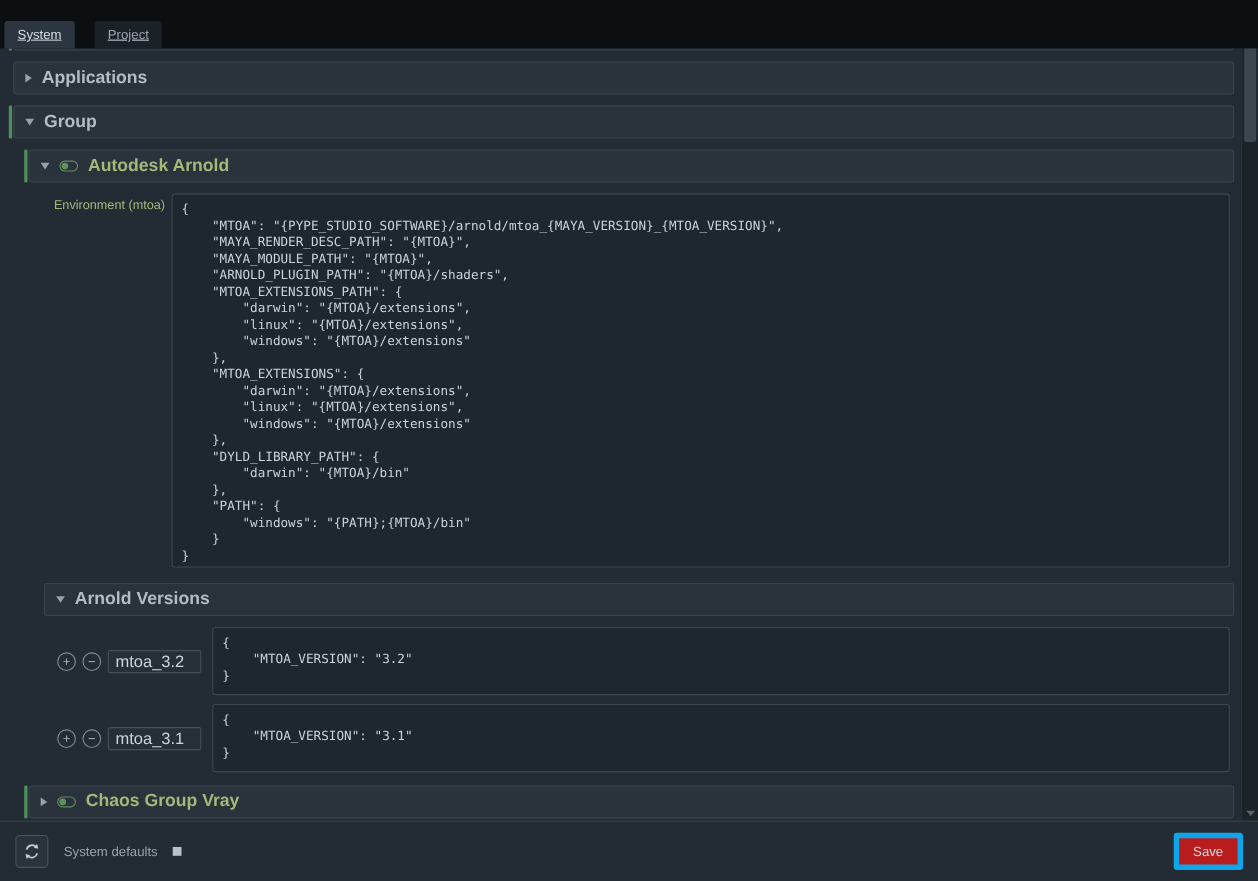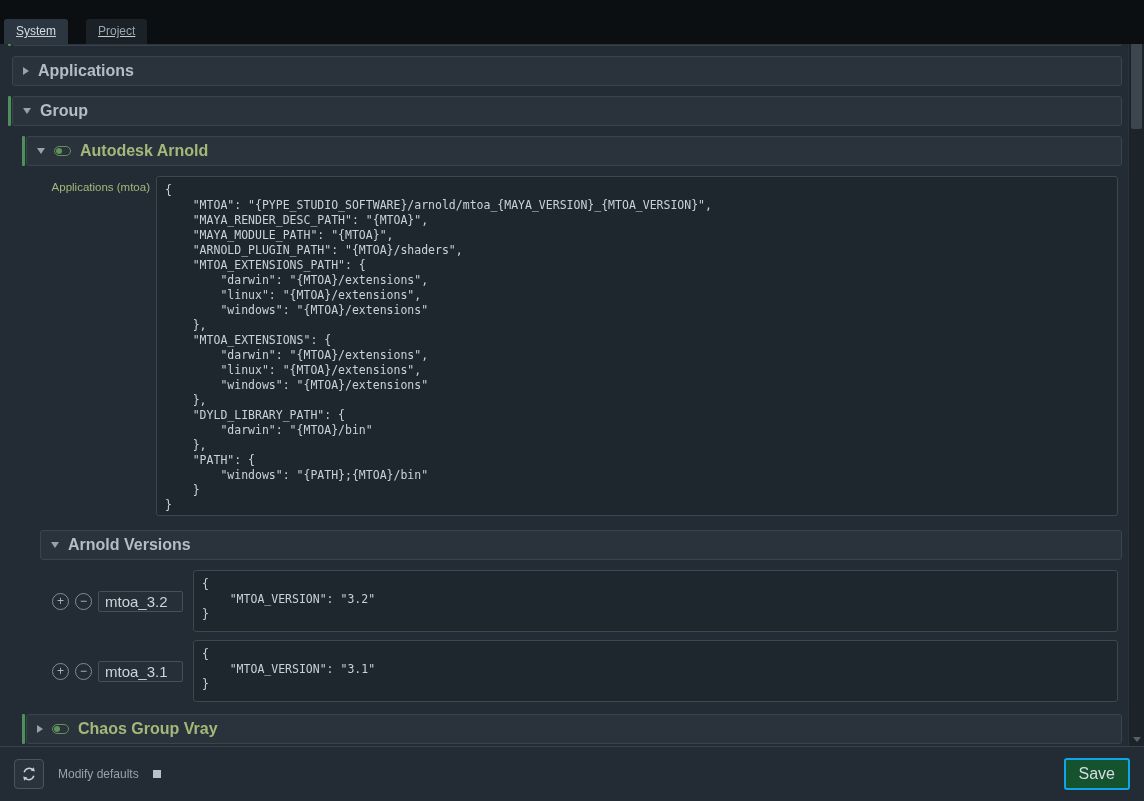--- a/index.html
+++ b/index.html
@@ -98,22 +98,22 @@
   }
   .refresh-btn{
     width:30px;height:30px;border:1px solid #4a545e;border-radius:4px;
     background:#2a333c;display:flex;align-items:center;justify-content:center;
     padding:0;
   }
   .modify-label{font-size:12px;color:#98a2ab;}
   .modify-box{width:8px;height:8px;background:#b9c1c8;display:inline-block;}
   .spacer{flex:1;}
   .save-btn{
-    padding:5px 13px;background:#14532d;border:2px solid #0ea5e9;
-    border-radius:3px;color:#d6dde2;font-size:16px;
+    padding:5px 13px;background:#b91c1c;border:5px solid #0ea5e9;
+    border-radius:3px;color:#d6dde2;font-size:12px;
     font-family:"Liberation Sans", sans-serif;
   }
   
   .scrollbar{
     position:absolute;top:28px;right:0;width:15px;bottom:55px;
     background:#1d2429;border-left:1px solid #2a333b;z-index:4;
   }
   .scroll-thumb{
     position:absolute;top:1px;left:2px;width:11px;height:100px;
     background:#3c464f;border-radius:2px;
@@ -160,21 +160,21 @@
   <div class="sec indent1">
     <span class="bar"></span>
     <div class="hdr">
       <span class="arrow down"></span>
       <span class="toggle"></span>
       <span class="lbl green">Autodesk Arnold</span>
     </div>
   </div>
 
   <div class="env-row">
-    <div class="env-label">Applications (mtoa)</div>
+    <div class="env-label">Environment (mtoa)</div>
     <textarea class="code env-editor" spellcheck="false" style="">{
     "MTOA": "{PYPE_STUDIO_SOFTWARE}/arnold/mtoa_{MAYA_VERSION}_{MTOA_VERSION}",
     "MAYA_RENDER_DESC_PATH": "{MTOA}",
     "MAYA_MODULE_PATH": "{MTOA}",
     "ARNOLD_PLUGIN_PATH": "{MTOA}/shaders",
     "MTOA_EXTENSIONS_PATH": {
         "darwin": "{MTOA}/extensions",
         "linux": "{MTOA}/extensions",
         "windows": "{MTOA}/extensions"
     },
@@ -232,21 +232,21 @@
   <button class="refresh-btn">
     <span style="display:flex;">
       <svg width="16" height="16" viewBox="0 0 16 16">
         <path d="M3.2 6.2 A5.2 5.2 0 0 1 12.2 4.2" fill="none" stroke="#c6ced5" stroke-width="1.5"></path>
         <polygon points="12.8,1.2 13.8,5.6 9.6,4.6" fill="#c6ced5"></polygon>
         <path d="M12.8 9.8 A5.2 5.2 0 0 1 3.8 11.8" fill="none" stroke="#c6ced5" stroke-width="1.5"></path>
         <polygon points="3.2,14.8 2.2,10.4 6.4,11.4" fill="#c6ced5"></polygon>
       </svg>
     </span>
   </button>
-  <span class="modify-label">Modify defaults</span>
+  <span class="modify-label">System defaults</span>
   <span class="modify-box"></span>
   <span class="spacer"></span>
   <button class="save-btn">Save</button>
 </div>
 
 <div class="scrollbar">
   <div class="scroll-thumb"></div>
   <div class="scroll-arrow-down"></div>
 </div>
 

